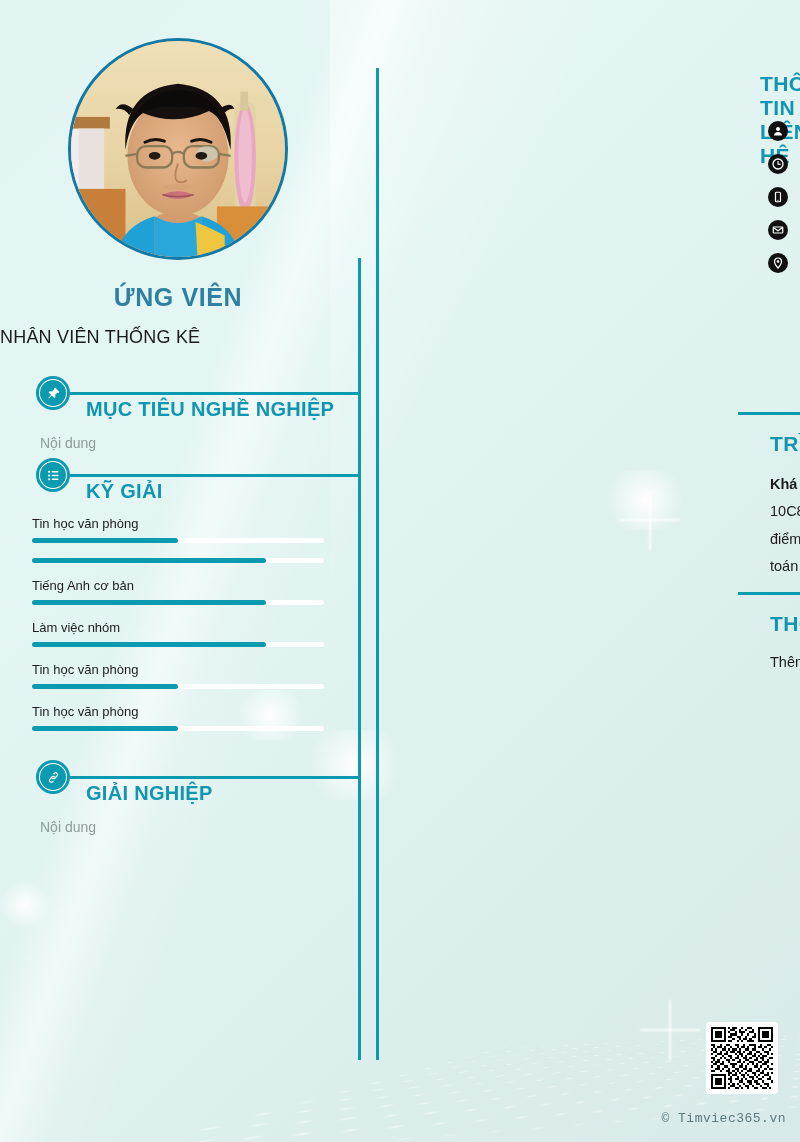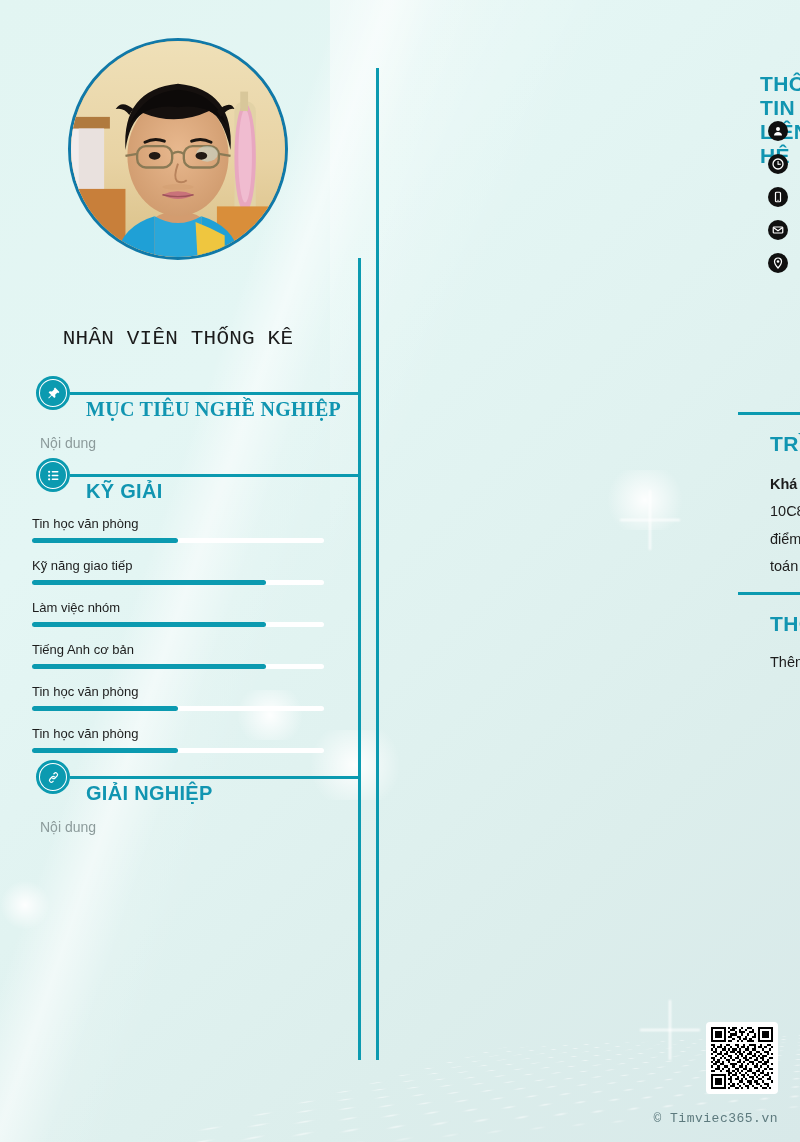--- a/index.html
+++ b/index.html
@@ -77,22 +77,21 @@
 
   
   .name {
     position: absolute; left: 0; top: 283px; width: 356px;
     text-align: center;
     font-size: 25px; font-weight: bold; letter-spacing: 0.6px;
     color: #2f7fa3;
   }
   .role {
     position: absolute; left: 0; top: 327px; width: 356px;
-    text-align: center;
-    font-size: 21px; color: #1b1b1b; letter-spacing: 0.2px; font-family: Liberation Mono, monospace;
+    font-size: 18px; color: #1b1b1b; letter-spacing: 0.2px;
   }
 
   
   .sec { position: absolute; }
   .sec-head { position: relative; height: 42px; }
   .badge {
     position: absolute; left: 0; top: 0;
     width: 34px; height: 34px; border-radius: 50%;
     border: 3px solid #0b9ab0;
     background: #ffffff;
@@ -113,21 +112,21 @@
     font-size: 20px; font-weight: bold; color: #1195b1;
     letter-spacing: 0.3px; white-space: nowrap;
   }
   .placeholder {
     font-size: 14px; color: #8c9b9b;
   }
 
   
   #sec-objective { left: 36px; top: 376px; width: 324px; }
   #sec-objective .hline { width: 290px; }
-  #sec-objective .sec-title { left: 50px; font-family: Liberation Serif, serif; }
+  #sec-objective .sec-title { left: 50px; }
   #sec-objective .body { position: absolute; top: 58px; left: 4px; }
 
   #sec-skills { left: 36px; top: 458px; width: 324px; }
   #sec-skills .hline { width: 290px; }
   #sec-skills .sec-title { left: 50px; }
 
   #sec-awards { left: 36px; top: 760px; width: 324px; }
   #sec-awards .hline { width: 290px; }
   #sec-awards .sec-title { left: 50px; }
   #sec-awards .body { position: absolute; top: 58px; left: 4px; }
@@ -182,21 +181,21 @@
   .more-line { font-size: 14.5px; color: #1c1c1c; }
 
   
   .qr {
     position: absolute; right: 22px; bottom: 48px;
     width: 72px; height: 72px; background: #ffffff;
     border-radius: 4px; padding: 5px;
   }
   .qr svg { display: block; width: 100%; height: 100%; }
   .copyright {
-    position: absolute; right: 22px; bottom: 16px;
+    position: absolute; right: 14px; bottom: 16px;
     font-family: "Liberation Mono", monospace;
     font-size: 13px; color: #5d7a7e; letter-spacing: 0.5px;
   }
 </style>
 </head>
 <body>
 
 <div id="cv">
 
   <div class="sheen"></div>
@@ -266,20 +265,21 @@
         <path d="M76 104 q10 -5 20 -1" stroke="#1a1410" stroke-width="3" fill="none" stroke-linecap="round"></path>
         <path d="M124 103 q10 -4 20 1" stroke="#1a1410" stroke-width="3" fill="none" stroke-linecap="round"></path>
 
         <path d="M110 126 q-5 14 -1 18 q5 3 10 -1" stroke="#b8835c" stroke-width="2" fill="none"></path>
         <path d="M94 158 q16 -7 32 0 q-16 9 -32 0 z" fill="#c9727a"></path>
         <path d="M94 158 q16 4 32 0" stroke="#9c5159" stroke-width="1.4" fill="none"></path>
         <ellipse cx="110" cy="150" rx="16" ry="3" fill="#cf9a6d" opacity="0.4"></ellipse>
       </svg>
     </div>
 
+    <div class="name">ỨNG VIÊN</div>
     <div class="role">NHÂN VIÊN THỐNG KÊ</div>
 
     <div class="sec" id="sec-objective">
       <div class="sec-head">
         <div class="badge">
           <div class="badge-in">
             <svg viewBox="0 0 24 24">
                 <path d="M14.5 2.5l7 7-2 2-1.2-1.2-3.6 3.6.4 3.6-1.8 1.8-4.1-4.1-4.6 4.6-.9-.9 4.6-4.6-4.1-4.1 1.8-1.8 3.6.4 3.6-3.6L12.5 4.5z"></path>
               </svg>
           </div>
@@ -310,33 +310,32 @@
         <div class="sec-title">KỸ GIẢI</div>
       </div>
       <div class="skills" id="skills-list">
           <div class="skill">
             <div class="skill-name">Tin học văn phòng</div>
             <div class="bar">
               <div class="bar-fill" style="width: 50%;"></div>
             </div>
           </div>
           <div class="skill">
-            <div class="skill-name">Kỹ năng giao tiếp</div>
             <div class="bar">
               <div class="bar-fill" style="width: 80%;"></div>
             </div>
           </div>
           <div class="skill">
-            <div class="skill-name">Làm việc nhóm</div>
+            <div class="skill-name">Tiếng Anh cơ bản</div>
             <div class="bar">
               <div class="bar-fill" style="width: 80%;"></div>
             </div>
           </div>
           <div class="skill">
-            <div class="skill-name">Tiếng Anh cơ bản</div>
+            <div class="skill-name">Làm việc nhóm</div>
             <div class="bar">
               <div class="bar-fill" style="width: 80%;"></div>
             </div>
           </div>
           <div class="skill">
             <div class="skill-name">Tin học văn phòng</div>
             <div class="bar">
               <div class="bar-fill" style="width: 50%;"></div>
             </div>
           </div>

